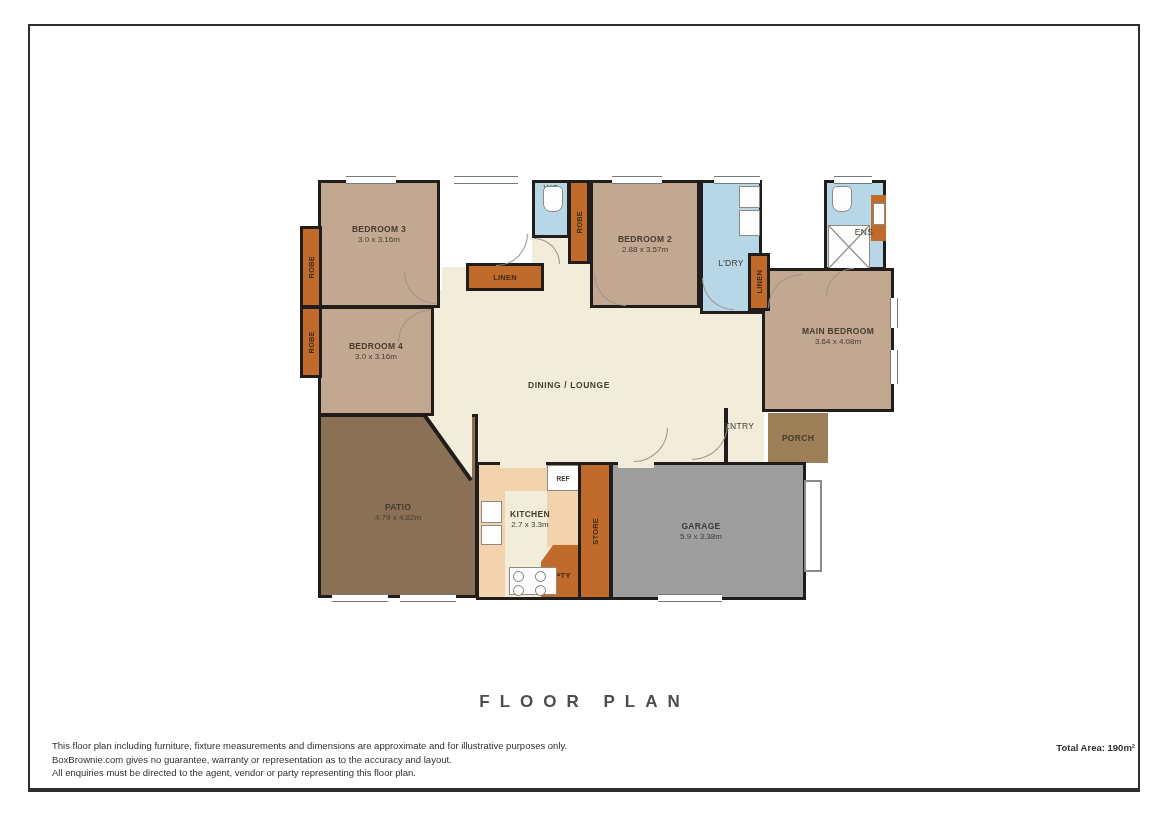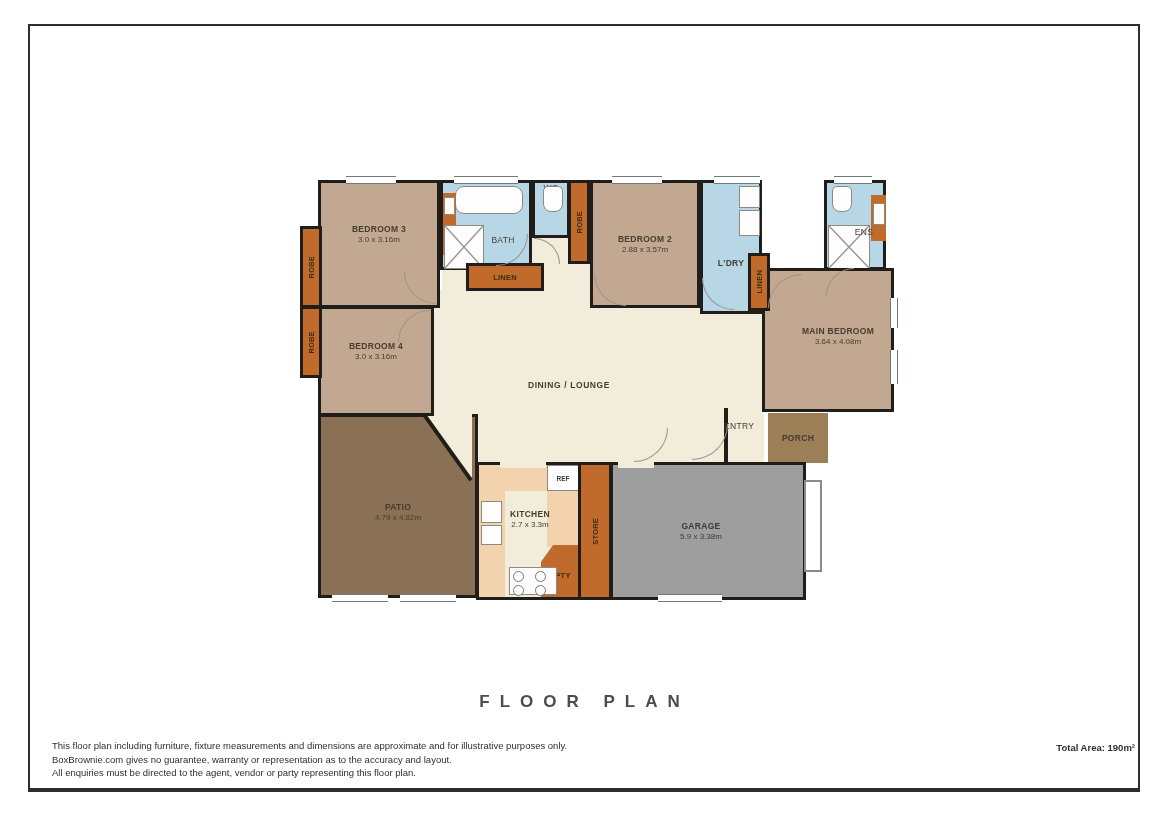--- a/index.html
+++ b/index.html
@@ -72,52 +72,40 @@
       <span class="lbl">BEDROOM 4</span>
       <span class="dims">3.0 x 3.16m</span>
     </div>
     <div class="room fill-orange" style="left:0;top:51px;width:22px;height:82px;">
       <span class="small-lbl vtext">ROBE</span>
     </div>
     <div class="room fill-orange" style="left:0;top:131px;width:22px;height:72px;">
       <span class="small-lbl vtext">ROBE</span>
     </div>
 
-    <div class="room fill-blue" style="left:140px;top:5px;width:92px;height:90px;">
-      <div class="fixture" style="left:12px;top:3px;width:68px;height:28px;border-radius:9px;"></div>
-      <div class="abs fill-orange" style="left:0;top:10px;width:13px;height:62px;"></div>
-      <div class="fixture" style="left:1px;top:14px;width:11px;height:18px;"></div>
-      <div class="fixture" style="left:1px;top:42px;width:40px;height:44px;">
-        <svg width="100%" height="100%" viewBox="0 0 40 44" preserveAspectRatio="none">
-            <line x1="0" y1="0" x2="40" y2="44" stroke="#9b958a" stroke-width="1.5"></line>
-            <line x1="40" y1="0" x2="0" y2="44" stroke="#9b958a" stroke-width="1.5"></line>
-          </svg>
-      </div>
-      <span class="lbl abs" style="left:32px;top:52px;width:56px;font-weight:400;">BATH</span>
-    </div>
     <div class="room fill-blue" style="left:232px;top:5px;width:38px;height:58px;justify-content:flex-start;padding-bottom:18px;">
       <div class="fixture" style="left:8px;top:3px;width:20px;height:26px;border-radius:5px 5px 8px 8px;"></div>
       <span class="lbl" style="font-weight:400;">WC</span>
     </div>
     <div class="room fill-orange" style="left:166px;top:88px;width:78px;height:28px;">
       <span class="small-lbl">LINEN</span>
     </div>
 
     <div class="room fill-orange" style="left:268px;top:5px;width:22px;height:84px;">
       <span class="small-lbl vtext">ROBE</span>
     </div>
     <div class="room fill-tan" style="left:290px;top:5px;width:110px;height:128px;">
       <span class="lbl">BEDROOM 2</span>
       <span class="dims">2.88 x 3.57m</span>
     </div>
 
     <div class="room fill-blue" style="left:400px;top:5px;width:62px;height:134px;">
       <div class="fixture" style="left:36px;top:3px;width:21px;height:22px;"></div>
       <div class="fixture" style="left:36px;top:27px;width:21px;height:26px;"></div>
-      <span class="lbl" style="font-weight:700;margin-top:32px;">L'DRY</span>
+      <span class="lbl" style="font-weight:400;margin-top:32px;">L'DRY</span>
     </div>
 
     <div class="room fill-blue" style="left:524px;top:5px;width:62px;height:90px;">
       <div class="fixture" style="left:5px;top:3px;width:20px;height:26px;border-radius:5px 5px 8px 8px;"></div>
       <div class="abs fill-orange" style="left:44px;top:12px;width:15px;height:46px;"></div>
       <div class="fixture" style="left:46px;top:20px;width:12px;height:22px;"></div>
       <div class="fixture" style="left:1px;top:42px;width:42px;height:44px;">
         <svg width="100%" height="100%" viewBox="0 0 42 44" preserveAspectRatio="none">
             <line x1="0" y1="0" x2="42" y2="44" stroke="#9b958a" stroke-width="1.5"></line>
             <line x1="42" y1="0" x2="0" y2="44" stroke="#9b958a" stroke-width="1.5"></line>

